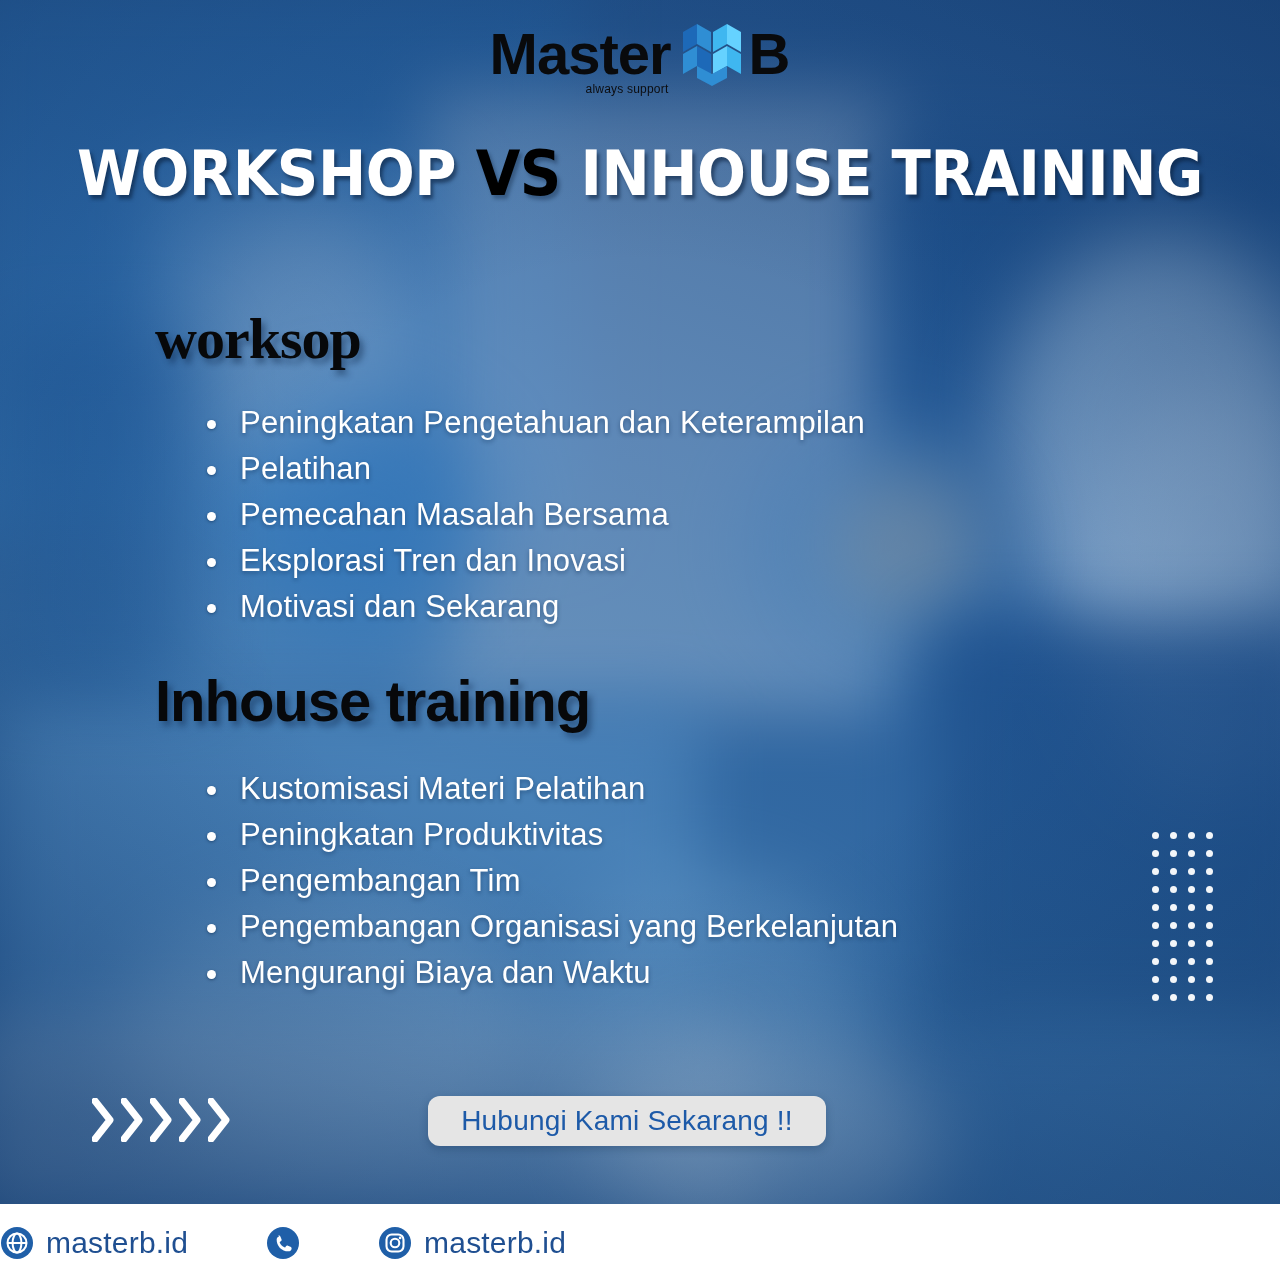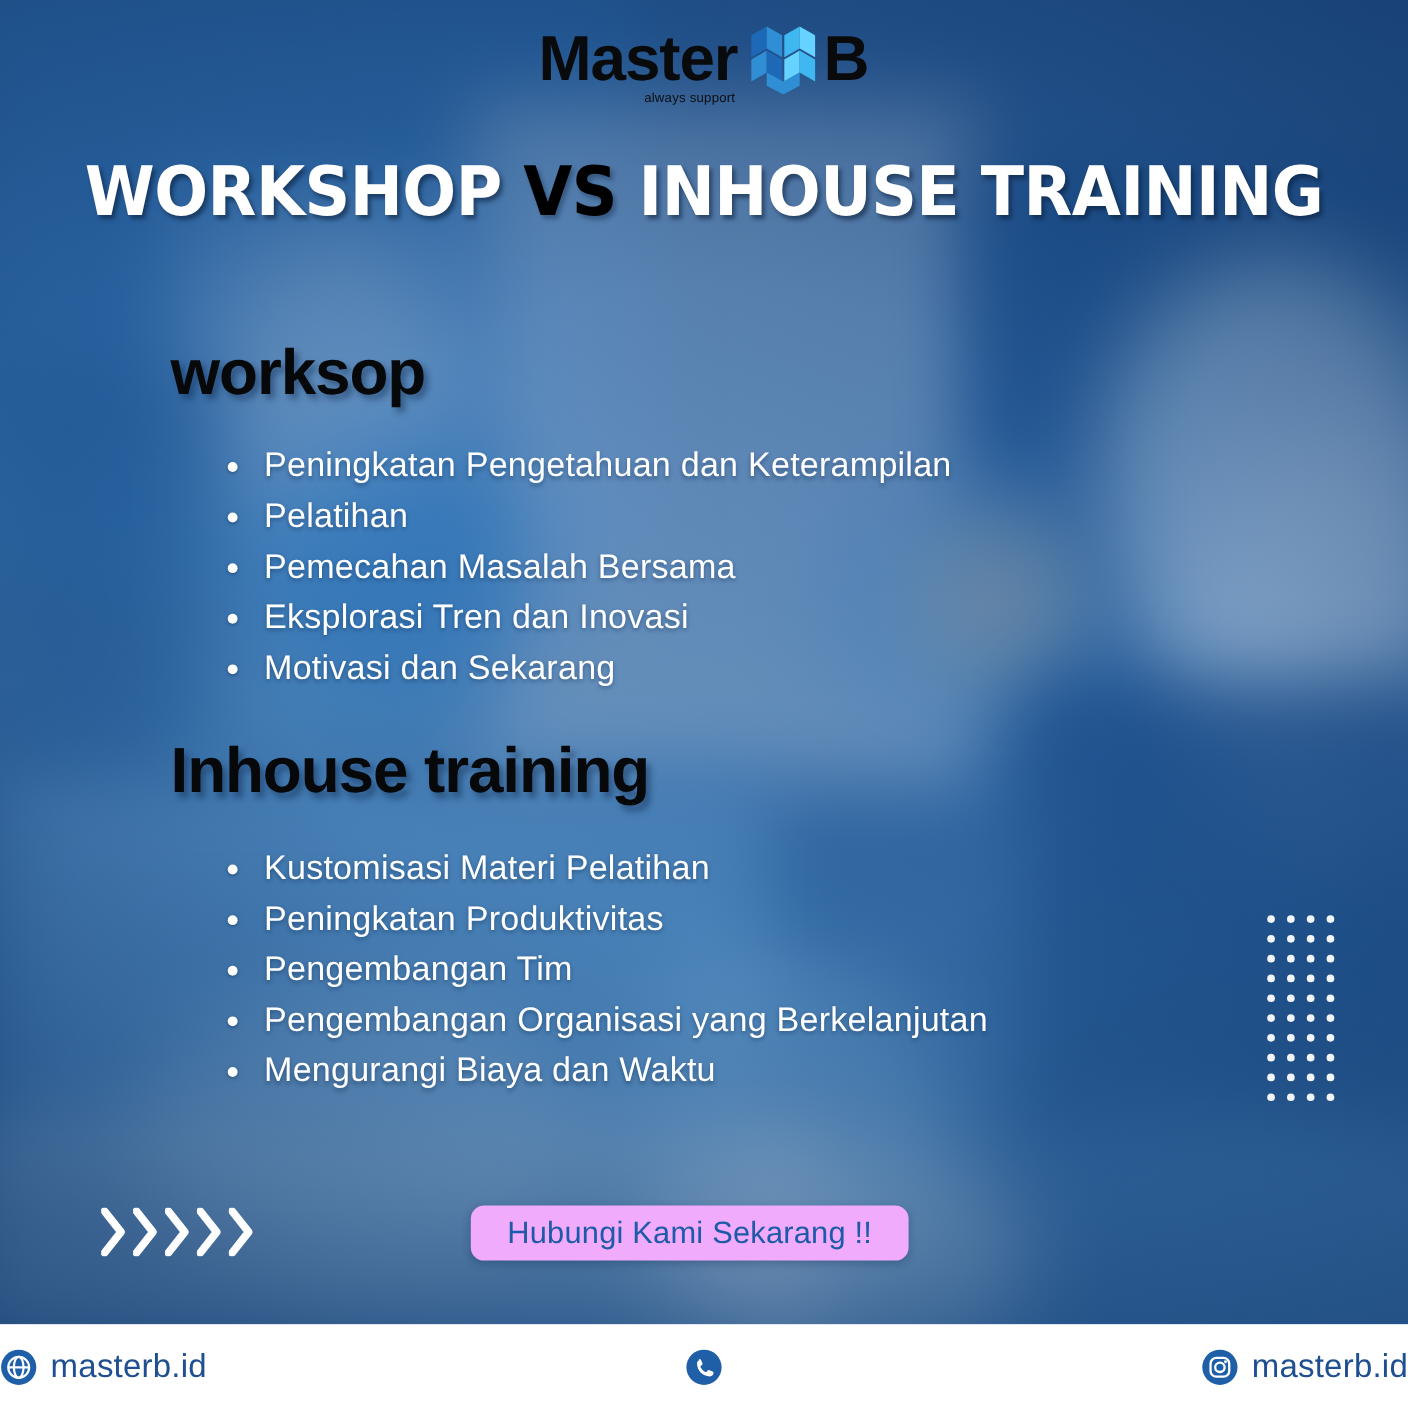--- a/index.html
+++ b/index.html
@@ -117,21 +117,21 @@
   .heading {
     position: absolute;
     left: 155px;
     font-size: 58px;
     font-weight: 700;
     color: #07080a;
     letter-spacing: -1px;
     line-height: 1;
     text-shadow: 4px 5px 6px rgba(10,35,70,0.45);
   }
-  .heading.workshop { top: 310px; }
+  .heading.workshop { top: 310px; font-family: Liberation Serif, serif; }
   .heading.inhouse  { top: 672px; }
 
   
   .blist {
     position: absolute;
     left: 196px;
     margin: 0;
     padding: 0;
     list-style: none;
   }
@@ -191,21 +191,21 @@
     margin-right: 6px;
   }
 
   
   .cta {
     position: absolute;
     left: 428px;
     top: 1096px;
     width: 398px;
     height: 50px;
-    background: #f0abfc;
+    background: #e5e5e5;
     border-radius: 12px;
     display: flex;
     align-items: center;
     justify-content: center;
     box-shadow: 0 3px 8px rgba(10,38,76,0.28);
     cursor: pointer;
   }
   .cta-label {
     font-size: 28px;
     color: #1d5aa8;
@@ -215,21 +215,21 @@
 
   
   .footer {
     position: absolute;
     left: 0; right: 0;
     bottom: 0;
     height: 74px;
     background: #ffffff;
     display: flex;
     align-items: center;
-    justify-content: space-between;
+    justify-content: flex-start;
     gap: 78px;
     border-top: 2px solid #ffffff;
   }
   .fitem {
     display: flex;
     align-items: center;
     gap: 12px;
   }
   .fitem .ficon { width: 34px; height: 34px; flex: 0 0 34px; }
   .fitem .flabel {

